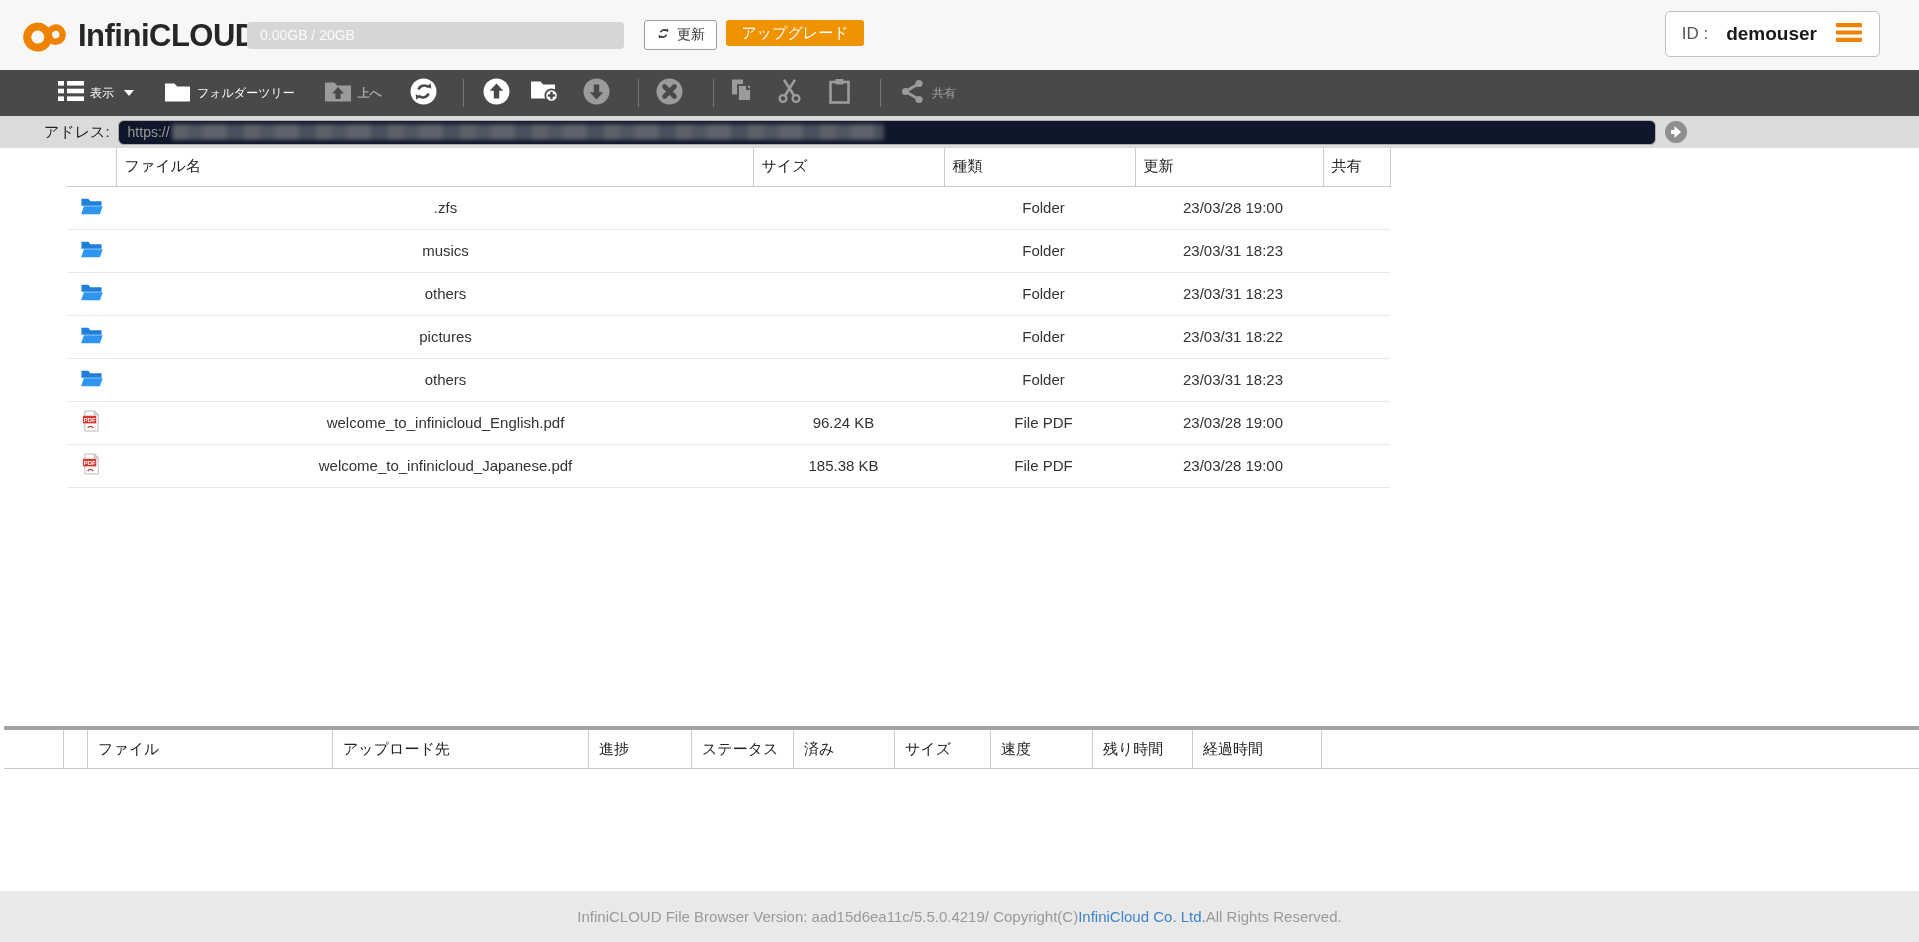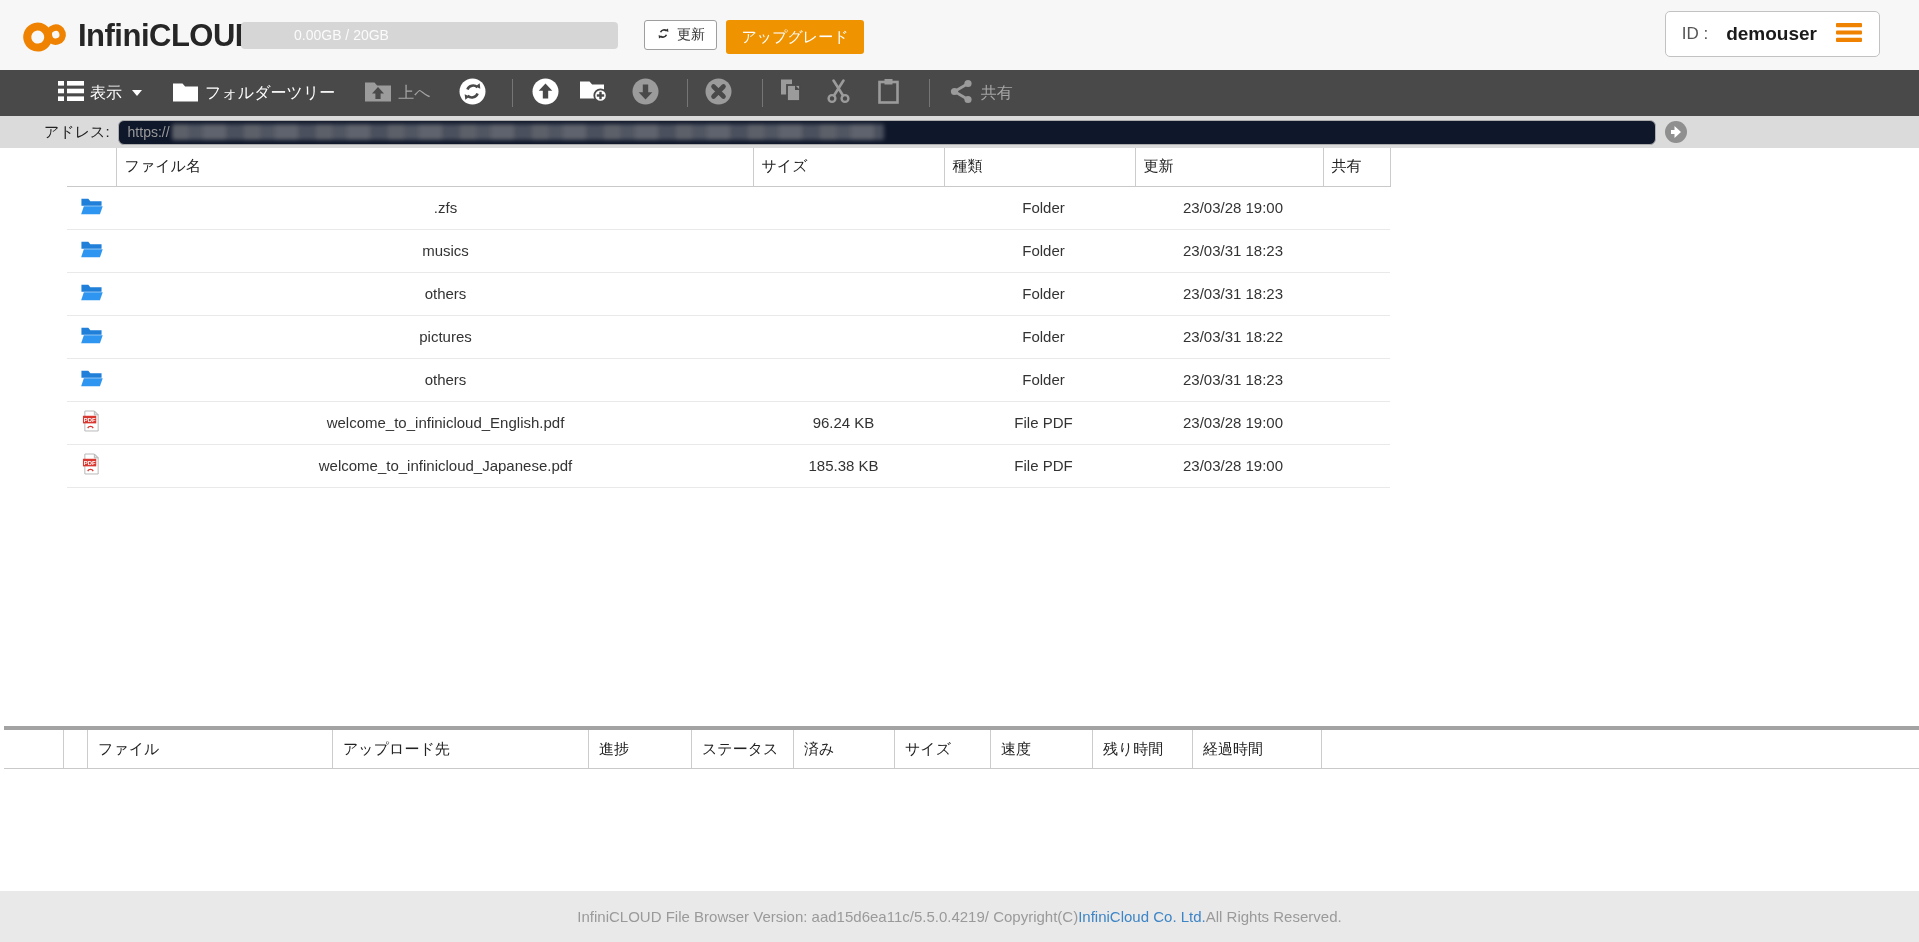--- a/index.html
+++ b/index.html
@@ -6,37 +6,37 @@
   html,body { width:1919px; height:942px; }
   body {
     font-family:"Liberation Sans","DejaVu Sans",sans-serif;
     background:#ffffff; color:#222; position:relative; overflow:hidden;
   }
 
   
   .app-header { position:absolute; top:0; left:0; width:1919px; height:70px; background:#f7f7f7; }
   .logo { position:absolute; left:22px; top:13px; display:flex; align-items:center; gap:8px; }
   .logo-text { font-size:31px; font-weight:800; color:#262626; letter-spacing:-0.5px; }
-  .storage-bar { position:absolute; left:241px; top:22px; width:377px; height:27px; background:#d6d6d6; border-radius:4px;padding-left:40px; }
+  .storage-bar { position:absolute; left:247px; top:22px; width:377px; height:27px; background:#d6d6d6; border-radius:4px; }
   .storage-bar span { display:block; line-height:27px; padding-left:13px; font-size:14px; color:#fbfbfb; }
   .btn-refresh { position:absolute; left:644px; top:20px; height:30px; display:flex; align-items:center; gap:6px;
     background:#fff; border:1px solid #9e9e9e; border-radius:3px; padding:0 11px; font-size:14px; color:#333; cursor:pointer; }
-  .btn-upgrade { position:absolute; left:726px; top:20px; width:138px; height:34px; background:#f09300; border:none;
+  .btn-upgrade { position:absolute; left:726px; top:20px; width:138px; height:26px; background:#f09300; border:none;
     border-radius:3px; color:#fff; font-size:15px; cursor:pointer; text-align:center; }
   .id-box { position:absolute; right:39px; top:11px; height:46px; background:#fff; border:1px solid #c2c2c2;
     border-radius:5px; display:flex; align-items:center; padding:0 16px; gap:18px; cursor:pointer; }
   .id-label { font-size:17px; color:#555; }
   .id-user { font-size:19px; font-weight:bold; color:#1a1a1a; }
 
   
   .toolbar { position:absolute; top:70px; left:0; width:1919px; height:46px; background:#494949;
     display:flex; align-items:center; padding-left:58px; }
   .tb-item { display:flex; align-items:center; gap:6px; cursor:pointer; }
   .tb-item.disabled { cursor:default; }
-  .tb-label { font-size:16px; color:#fff; white-space:nowrap; }
+  .tb-label { font-size:12px; color:#fff; white-space:nowrap; }
   .tb-label.dim { color:#a5a5a5; }
   .tb-sep { width:1px; height:28px; background:#757575; }
   .caret { width:0; height:0; border-left:5px solid transparent; border-right:5px solid transparent; border-top:6px solid #fff; margin-left:4px; }
 
   
   .address-bar { position:absolute; top:116px; left:0; width:1919px; height:32px; background:#dbdbdb;
     display:flex; align-items:center; padding-left:44px; }
   .addr-label { font-size:15px; color:#222; margin-right:8px; white-space:nowrap; }
   .addr-input { width:1538px; height:25px; background:#0f172a; border:1px solid #adadad; border-radius:6px;
     display:flex; align-items:center; padding-left:9px; overflow:hidden; }
@@ -137,21 +137,21 @@
 
   <div class="tb-item" style="margin-left:30px;">
     <span>
       <svg width="27" height="21" viewBox="0 0 27 21">
         <path d="M1 2.5h9.5l2.6 3H26v15H1z" fill="#fff"></path>
       </svg>
     </span>
     <span class="tb-label">フォルダーツリー</span>
   </div>
 
-  <div class="tb-item disabled" style="margin-left:29px;">
+  <div class="tb-item disabled" style="margin-left:29px;font-weight:bold;">
     <span>
       <svg width="28" height="22" viewBox="0 0 28 22">
         <path d="M1 2.5h9.5l2.6 3H27v16H1z" fill="#9b9b9b"></path>
         <polygon points="14,7 20,13.5 16.6,13.5 16.6,19 11.4,19 11.4,13.5 8,13.5" fill="#494949"></polygon>
       </svg>
     </span>
     <span class="tb-label dim">上へ</span>
   </div>
 
   <div class="tb-item" style="margin-left:28px;">

